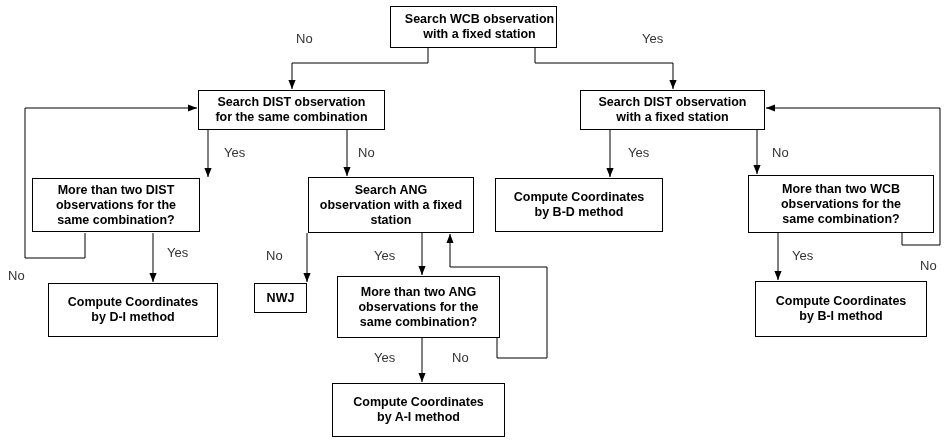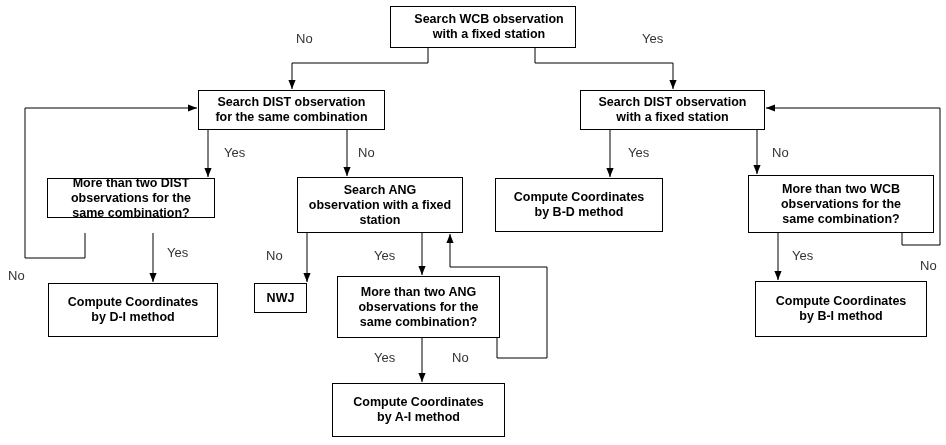--- a/index.html
+++ b/index.html
@@ -31,25 +31,25 @@
     line-height: 15px;
     color: #000000;
   }
   .edge-label {
     position: absolute;
     font-size: 13px;
     line-height: 12px;
     color: #333333;
   }
   
-  #node-search-wcb        { left:390px; top:6px;   width:186px; height:42px;padding-left:12px; }
+  #node-search-wcb        { left:390px; top:6px;   width:167px; height:42px;padding-left:12px; }
   #node-search-dist-combo { left:198px; top:90px;  width:187px; height:40px; }
   #node-search-dist-fixed { left:580px; top:90px;  width:185px; height:40px; }
-  #node-more-dist         { left:47px;  top:178px; width:168px; height:40px; }
-  #node-search-ang        { left:297px; top:177px; width:166px; height:56px; }
+  #node-more-dist         { left:32px;  top:178px; width:168px; height:54px; }
+  #node-search-ang        { left:308px; top:177px; width:166px; height:56px; }
   #node-compute-bd        { left:495px; top:178px; width:168px; height:54px; }
   #node-more-wcb          { left:748px; top:175px; width:186px; height:58px; }
   #node-compute-di        { left:48px;  top:283px; width:170px; height:54px; }
   #node-nwj               { left:254px; top:283px; width:53px;  height:30px; }
   #node-more-ang          { left:337px; top:276px; width:163px; height:62px; }
   #node-compute-bi        { left:755px; top:281px; width:172px; height:56px; }
   #node-compute-ai        { left:332px; top:383px; width:173px; height:54px; }
   
   #label-wcb-no          { left:296px; top:33px; }
   #label-wcb-yes         { left:642px; top:33px; }

